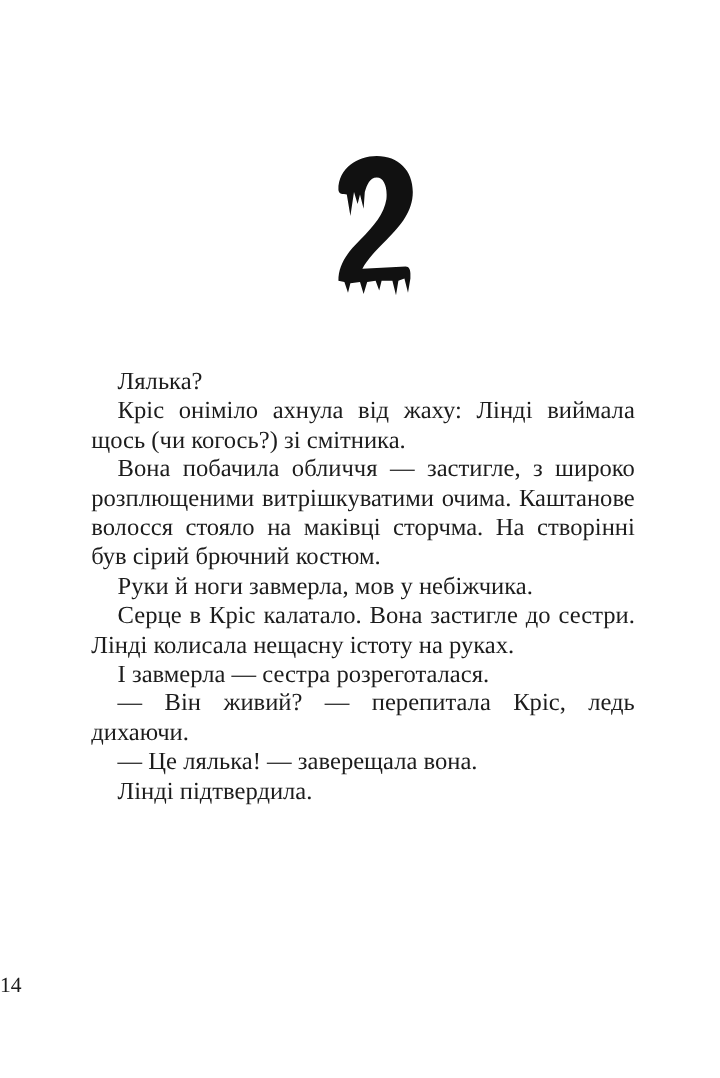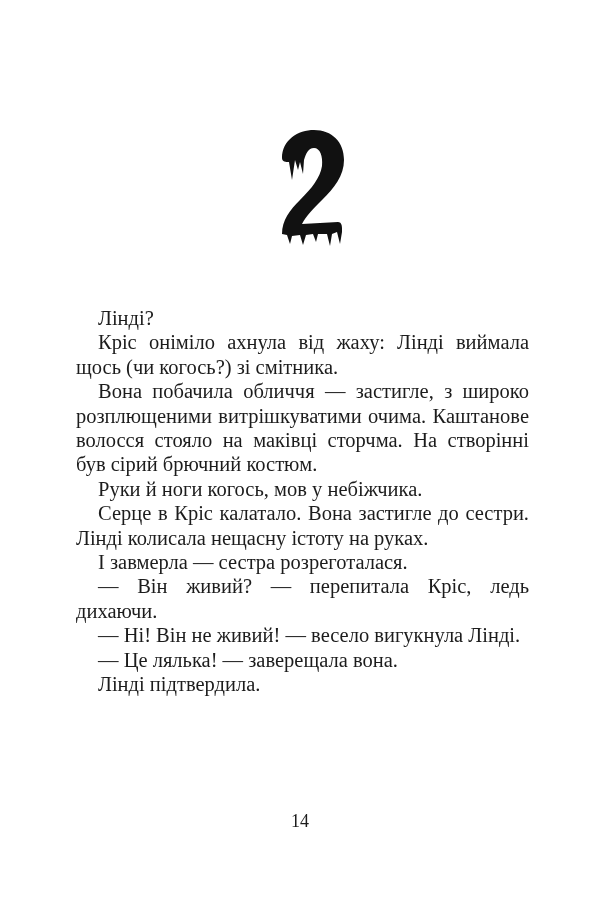--- a/index.html
+++ b/index.html
@@ -39,21 +39,20 @@
       text-indent: 22px;
     }
     .body-text p.last-line-justify {
       text-align-last: justify;
     }
     .page-number {
       position: absolute;
       left: 0;
       width: 600px;
       top: 811px;
-      text-align: center;
       font-family: "Liberation Serif", "DejaVu Serif", serif;
       font-size: 18px;
       color: #1c1c1c;
     }
   </style>
 </head>
 <body>
 
 <div class="chapter-numeral">
   <svg viewBox="0 0 80 120">
@@ -76,25 +75,24 @@
       C53 28 50 20 44 20
       C38 20 36 26 34 32
       L33 46 L30 34
       L28 42 L25 32
       L22 52 L19 34
       C16 34 12 34 12 30 Z"></path>
   </svg>
 </div>
 
 <div class="body-text">
-  <p>Лінді?</p>
+  <p>Лялька?</p>
   <p>Кріс оніміло ахнула від жаху: Лінді виймала щось (чи когось?) зі смітника.</p>
   <p>Вона побачила обличчя — застигле, з широко розплющеними витрішкуватими очима. Каштанове волосся стояло на маківці сторчма. На створінні був сірий брючний костюм.</p>
-  <p>Руки й ноги когось, мов у небіжчика.</p>
+  <p>Руки й ноги завмерла, мов у небіжчика.</p>
   <p>Серце в Кріс калатало. Вона застигле до сестри. Лінді колисала нещасну істоту на руках.</p>
   <p>І завмерла — сестра розреготалася.</p>
   <p>— Він живий? — перепитала Кріс, ледь дихаючи.</p>
-  <p>— Ні! Він не живий! — весело вигукнула Лінді.</p>
   <p>— Це лялька! — заверещала вона.</p>
   <p>Лінді підтвердила.</p>
 </div>
 
 <div class="page-number">14</div>
 
 </body></html>

